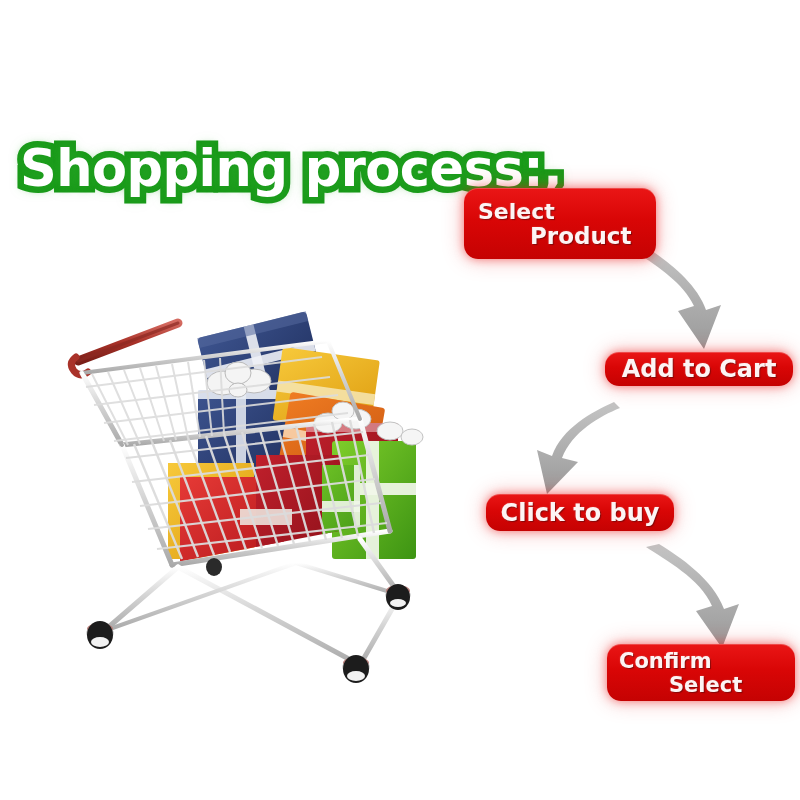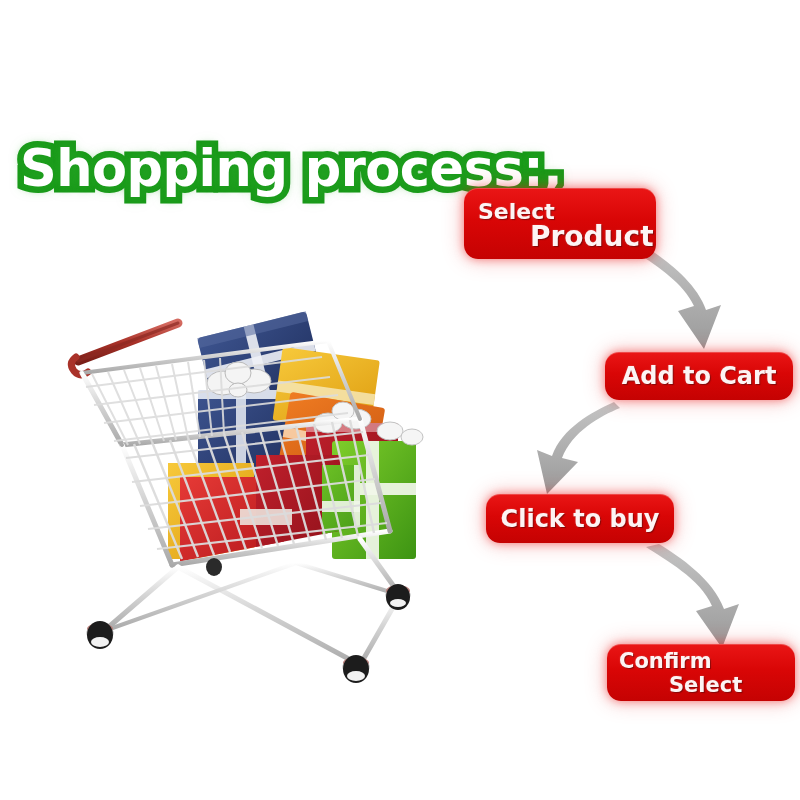--- a/index.html
+++ b/index.html
@@ -76,32 +76,32 @@
     white-space: nowrap;
     text-shadow: 1px 1px 1px rgba(90,0,0,0.65), 0 0 2px rgba(255,255,255,0.25);
   }
 
   
   #box-select {
     left: 464px; top: 188px; width: 192px; height: 71px;
     padding: 0 14px;
   }
   #box-select .l1 { font-size: 22px; line-height: 25px; text-align: left; }
-  #box-select .l2 { font-size: 28px; line-height: 25px; text-align: left; padding-left: 52px; }
+  #box-select .l2 { font-size: 23px; line-height: 25px; text-align: left; padding-left: 52px; }
 
   
   #box-cart {
-    left: 605px; top: 352px; width: 188px; height: 48px;
+    left: 605px; top: 352px; width: 188px; height: 34px;
     align-items: center;
   }
   #box-cart .lbl { font-size: 24px; }
 
   
   #box-click {
-    left: 486px; top: 494px; width: 188px; height: 49px;
+    left: 486px; top: 494px; width: 188px; height: 37px;
     align-items: center;
   }
   #box-click .lbl { font-size: 24px; }
 
   
   #box-confirm {
     left: 607px; top: 644px; width: 188px; height: 57px;
     padding: 16px 12px;
   }
   #box-confirm .l1 { font-size: 21px; line-height: 24px; text-align: left; }

